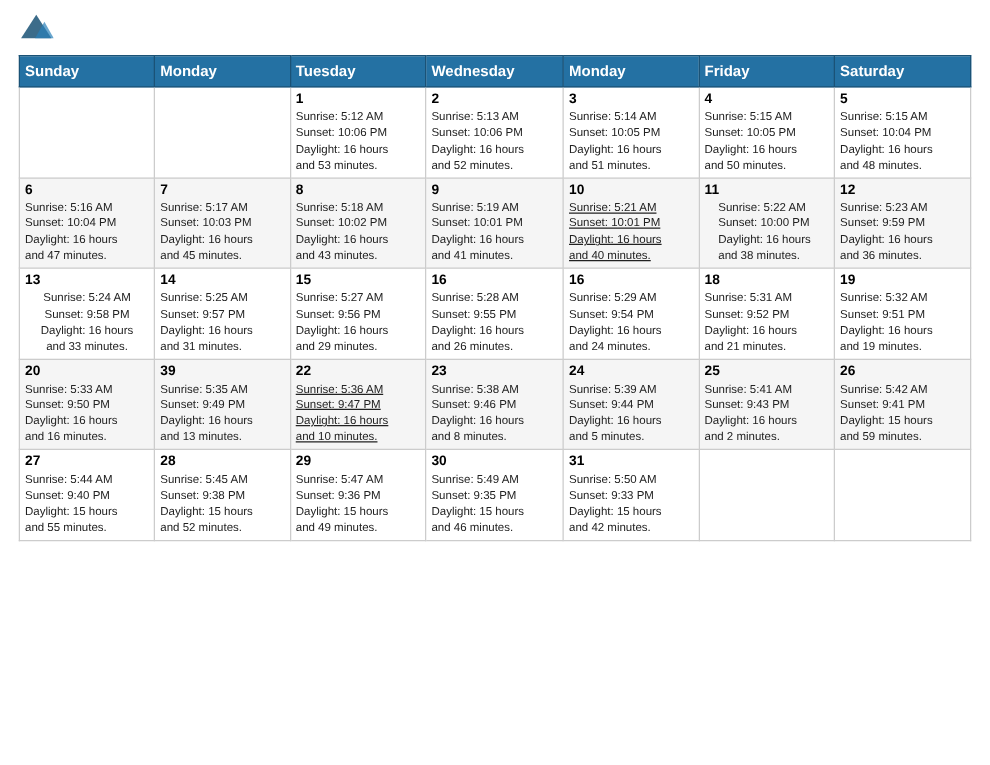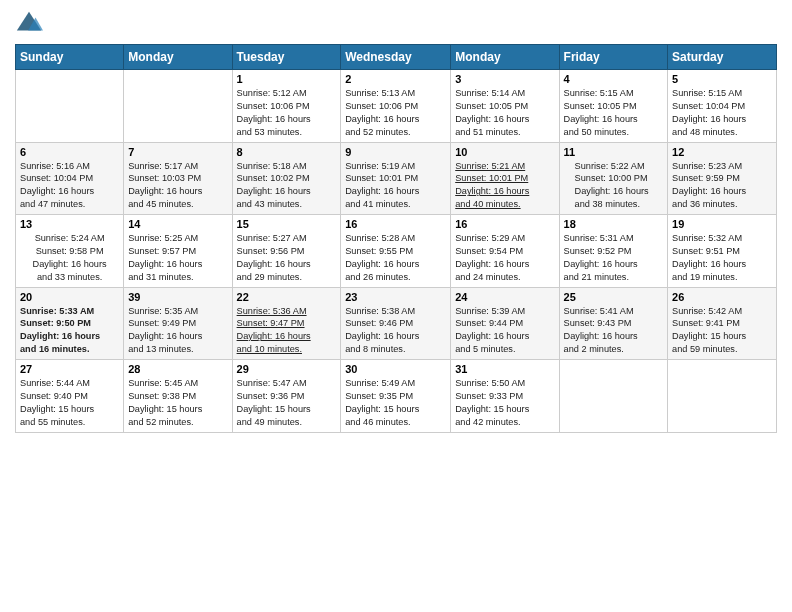--- a/index.html
+++ b/index.html
@@ -260,21 +260,21 @@
             <span class="day-number">19</span>
             <div class="day-info" style="white-space: pre-line;">Sunrise: 5:32 AM
 Sunset: 9:51 PM
 Daylight: 16 hours
 and 19 minutes.</div>
           </td>
         </tr>
         <tr>
           <td>
             <span class="day-number">20</span>
-            <div class="day-info" style="white-space: pre-line; font-weight: bold;">Sunrise: 5:33 AM
+            <div class="day-info" style="white-space: pre-line;">Sunrise: 5:33 AM
 Sunset: 9:50 PM
 Daylight: 16 hours
 and 16 minutes.</div>
           </td>
           <td>
             <span class="day-number">39</span>
             <div class="day-info" style="white-space: pre-line;">Sunrise: 5:35 AM
 Sunset: 9:49 PM
 Daylight: 16 hours
 and 13 minutes.</div>

